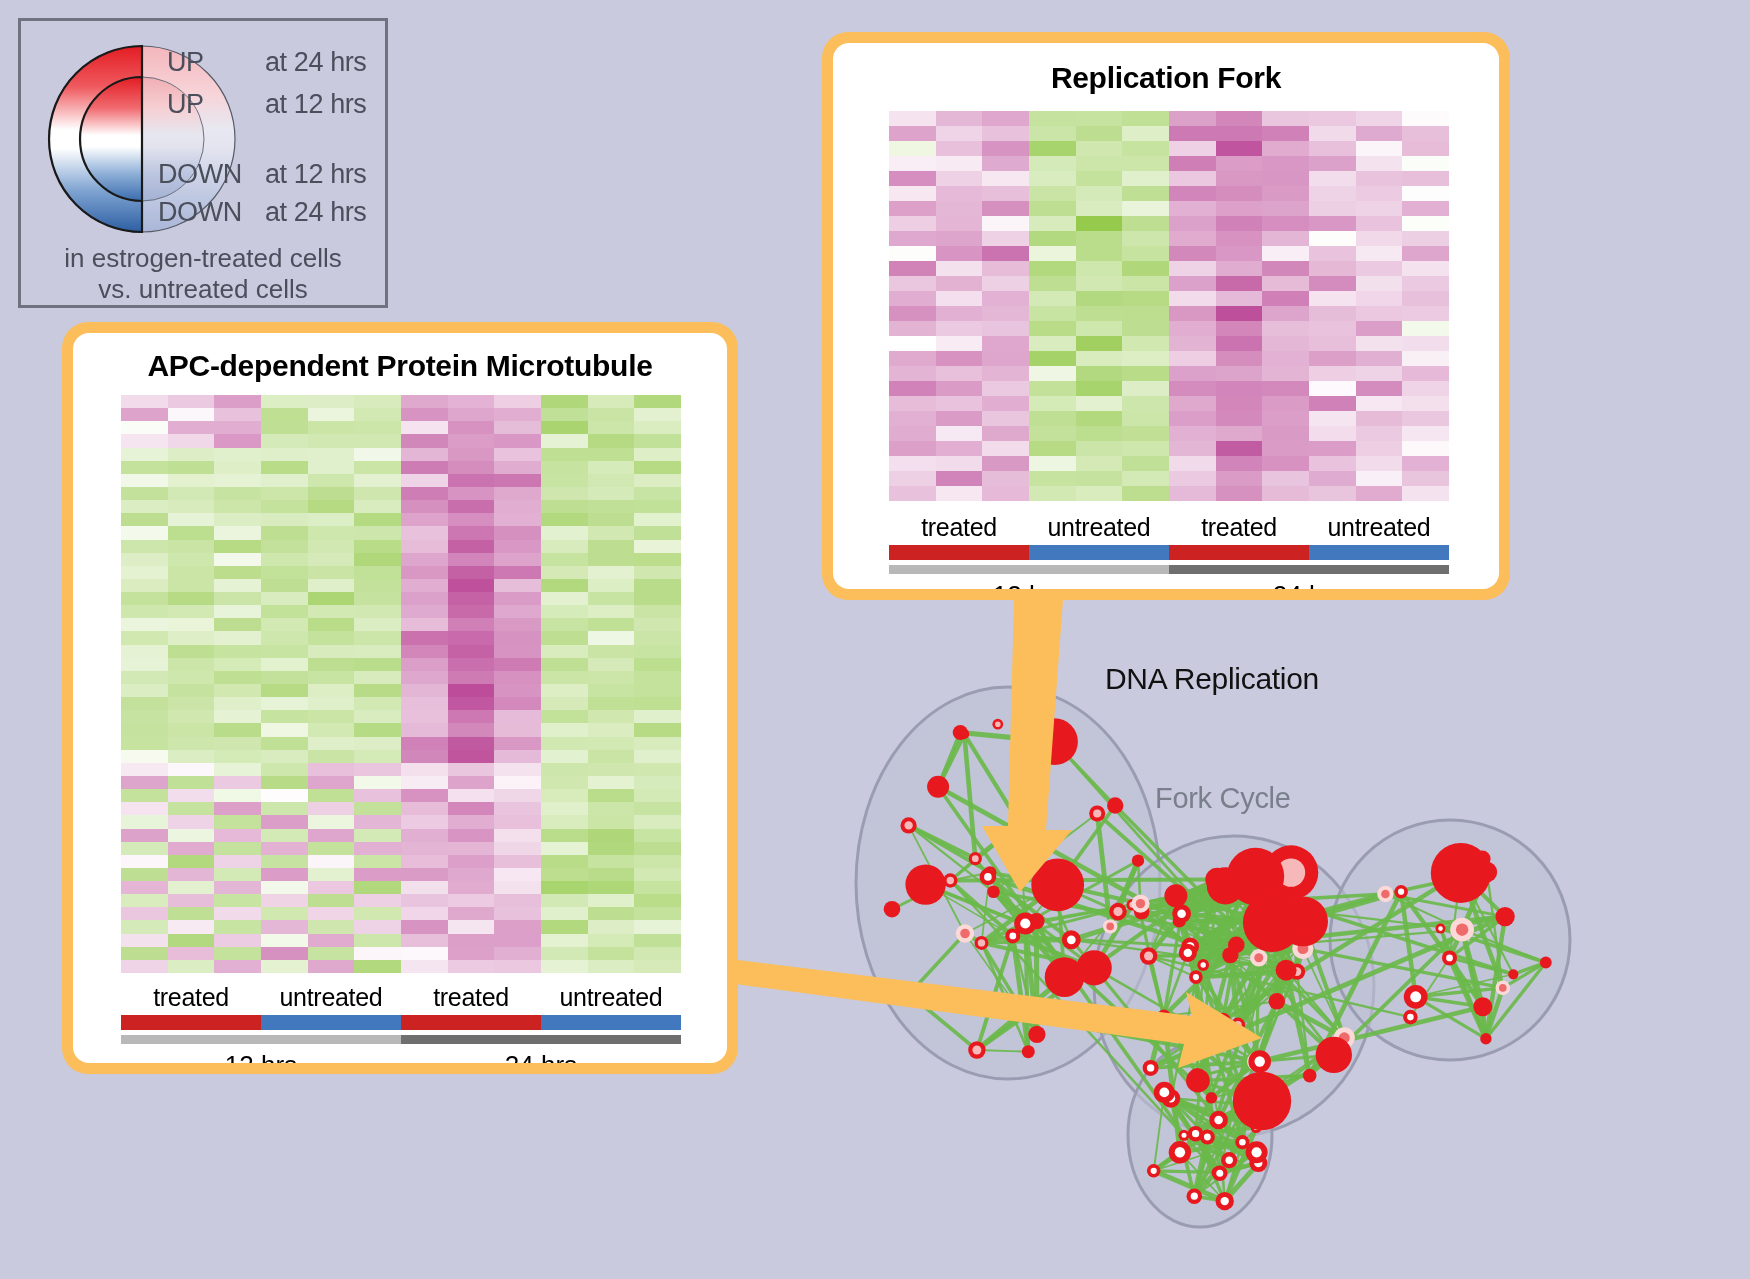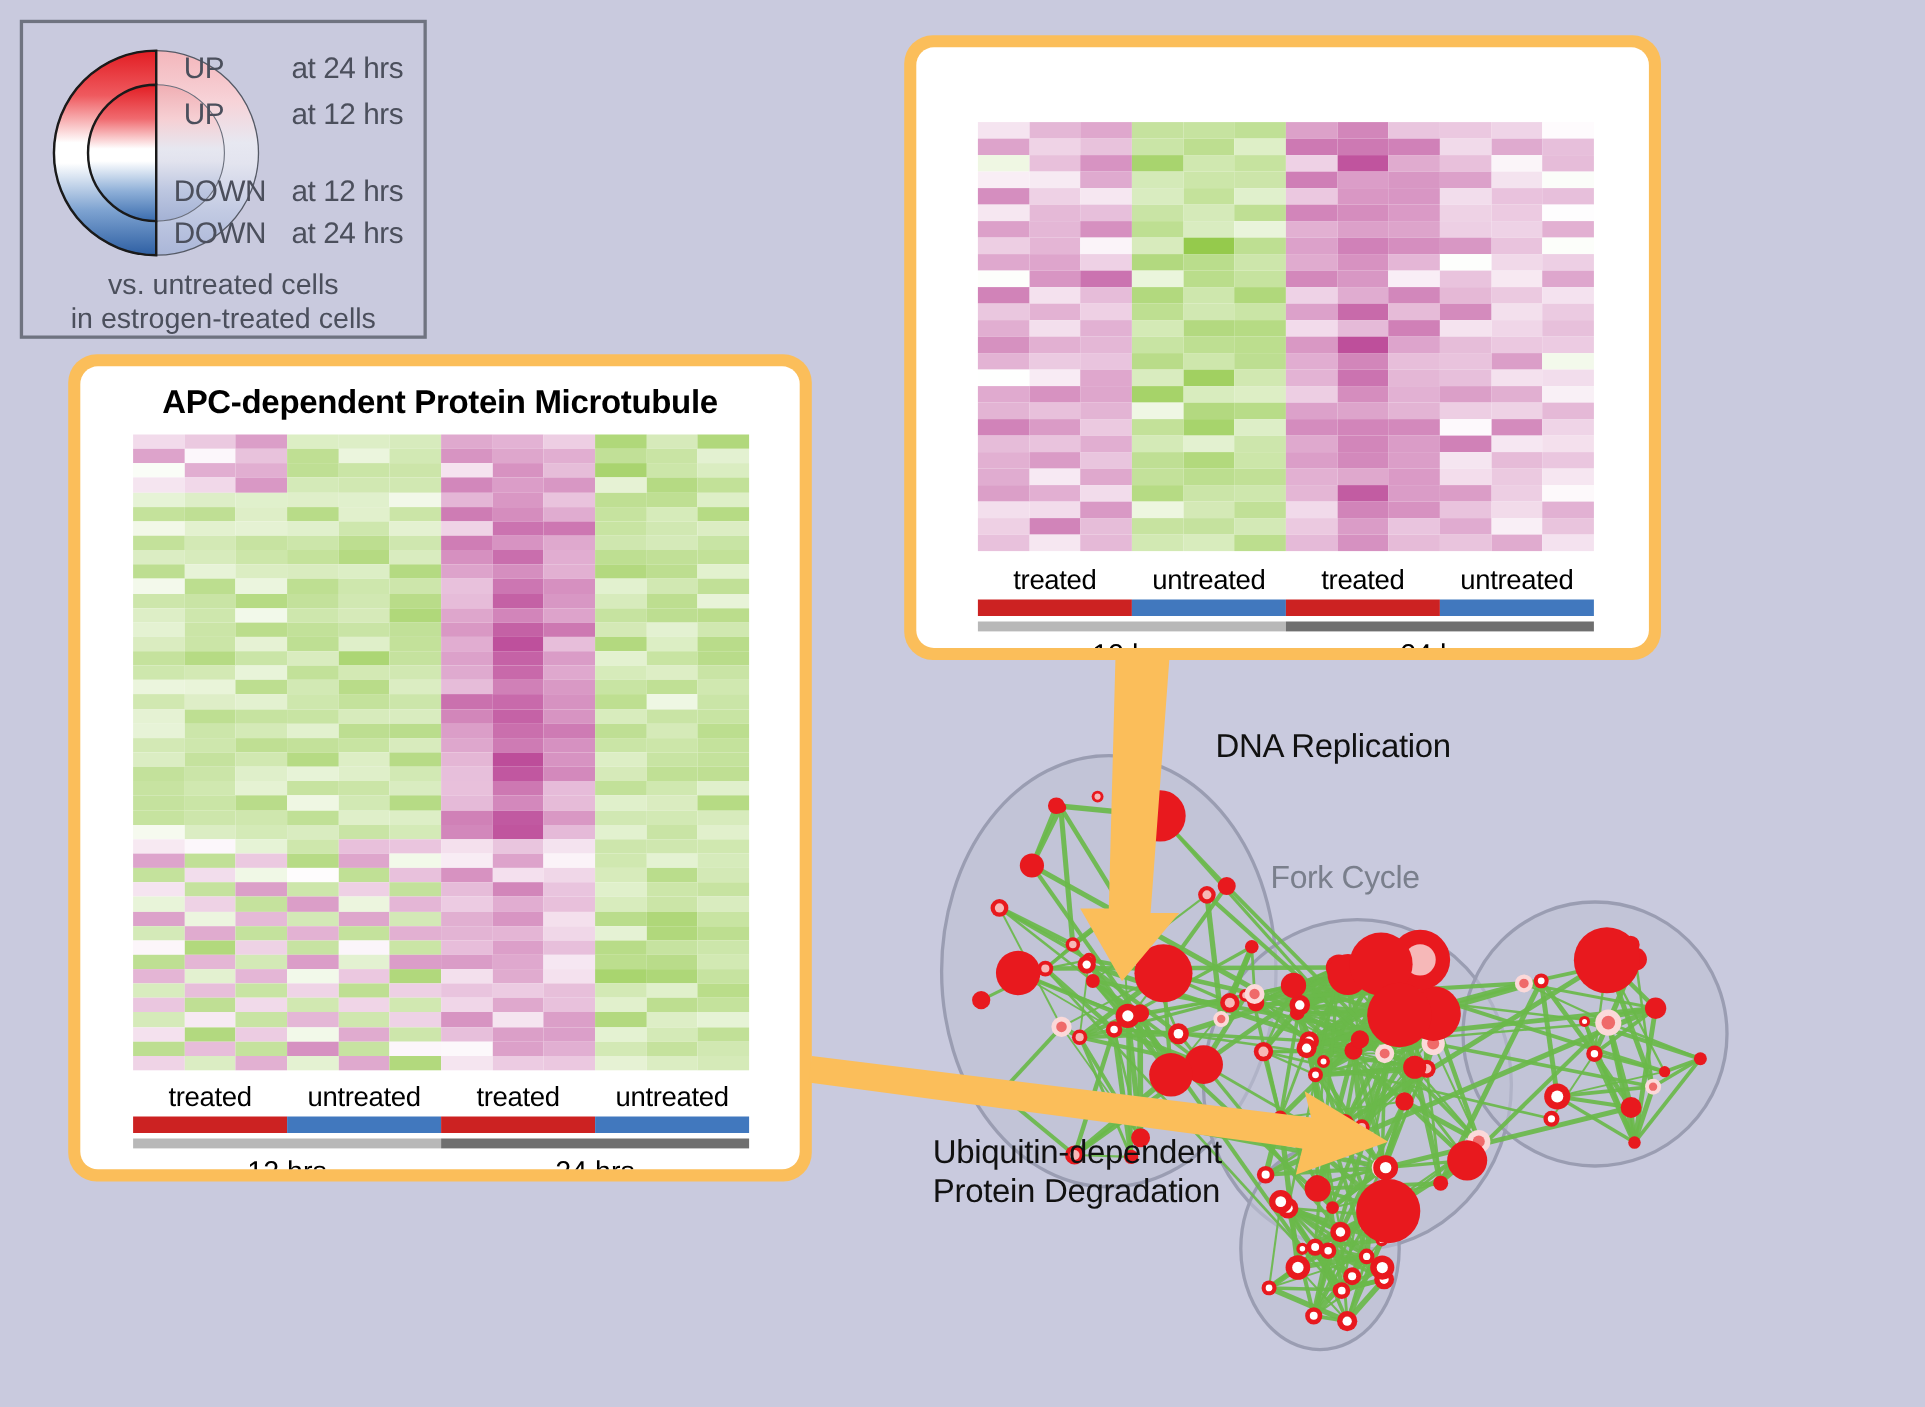--- a/index.html
+++ b/index.html
@@ -152,28 +152,29 @@
     <div class="key-text" style="left:146px;top:26px;">UP</div>
     <div class="key-text" style="left:244px;top:26px;">at 24 hrs</div>
     <div class="key-text" style="left:146px;top:68px;">UP</div>
     <div class="key-text" style="left:244px;top:68px;">at 12 hrs</div>
     <div class="key-text" style="left:137px;top:138px;">DOWN</div>
     <div class="key-text" style="left:244px;top:138px;">at 12 hrs</div>
     <div class="key-text" style="left:137px;top:176px;">DOWN</div>
     <div class="key-text" style="left:244px;top:176px;">at 24 hrs</div>
 
     <div class="key-caption">
+      <div>in estrogen-treated cells</div>
       <div>vs. untreated cells</div>
-      <div>in estrogen-treated cells</div>
     </div>
   </div>
 
 
   <div class="panel" id="rf-panel">
     <div class="panel-inner">
+      <div class="panel-title" style="margin-top:18px;">Replication Fork</div>
       <div class="hm-wrap" id="rf-hm" style="left:56px;top:68px;width:560px;height:390px;">
         <div class="heatmap" id="rf-grid" style="grid-template-columns: repeat(12, 1fr); grid-template-rows: repeat(26, 1fr);">
             <div class="hm-cell" style="background: rgb(245, 228, 240);"></div>
             <div class="hm-cell" style="background: rgb(228, 183, 214);"></div>
             <div class="hm-cell" style="background: rgb(223, 167, 205);"></div>
             <div class="hm-cell" style="background: rgb(197, 226, 158);"></div>
             <div class="hm-cell" style="background: rgb(198, 227, 160);"></div>
             <div class="hm-cell" style="background: rgb(192, 224, 150);"></div>
             <div class="hm-cell" style="background: rgb(220, 161, 201);"></div>
             <div class="hm-cell" style="background: rgb(210, 134, 186);"></div>
@@ -1646,22 +1647,20 @@
           <circle cx="531.0" cy="272.6" r="27.3" fill="#e8191e"></circle>
           <circle cx="531.0" cy="272.6" r="14.2" fill="#f6b8b8"></circle>
           <circle cx="495.5" cy="276.5" r="28.7" fill="#e8191e"></circle>
           <circle cx="502.0" cy="501.0" r="29.2" fill="#e8191e"></circle>
           <circle cx="512.2" cy="322.8" r="29.3" fill="#e8191e"></circle>
           <circle cx="700.8" cy="272.9" r="30.0" fill="#e8191e"></circle>
         </g>
       </svg>
     <div class="net-label" id="label-dna">DNA Replication</div>
     <div class="net-label" id="label-cc">Fork Cycle</div>
-    <div class="net-label" id="label-ub">Ubiquitin-dependent
-Protein Degradation</div>
   </div>
 
   <svg id="arrows" width="1750" height="1279" style="position:absolute;left:0;top:0;pointer-events:none;">
 
     <g>
       <path d="M1014 600 L1063 600 L1046 830 L1072 830 L1020 892 L982 826 L1008 826 Z" fill="#fbbe5a"></path>
     </g>
 
     <g>
       <path d="M738 960 L1192 1016 L1186 992 L1262 1038 L1178 1068 L1184 1044 L735 984 Z" fill="#fbbe5a"></path>

